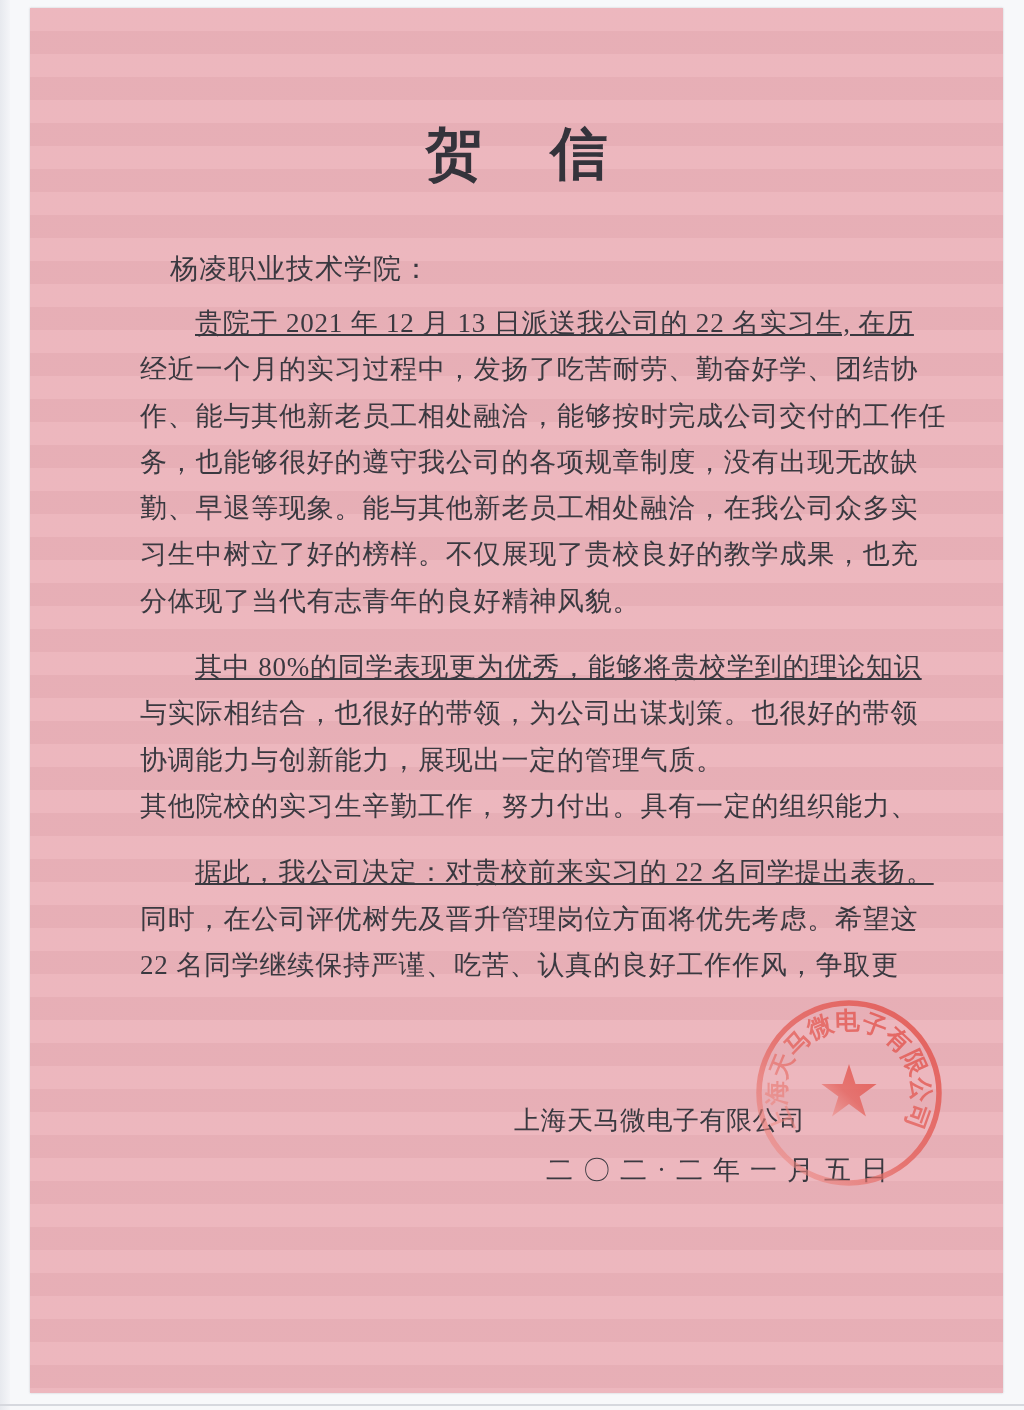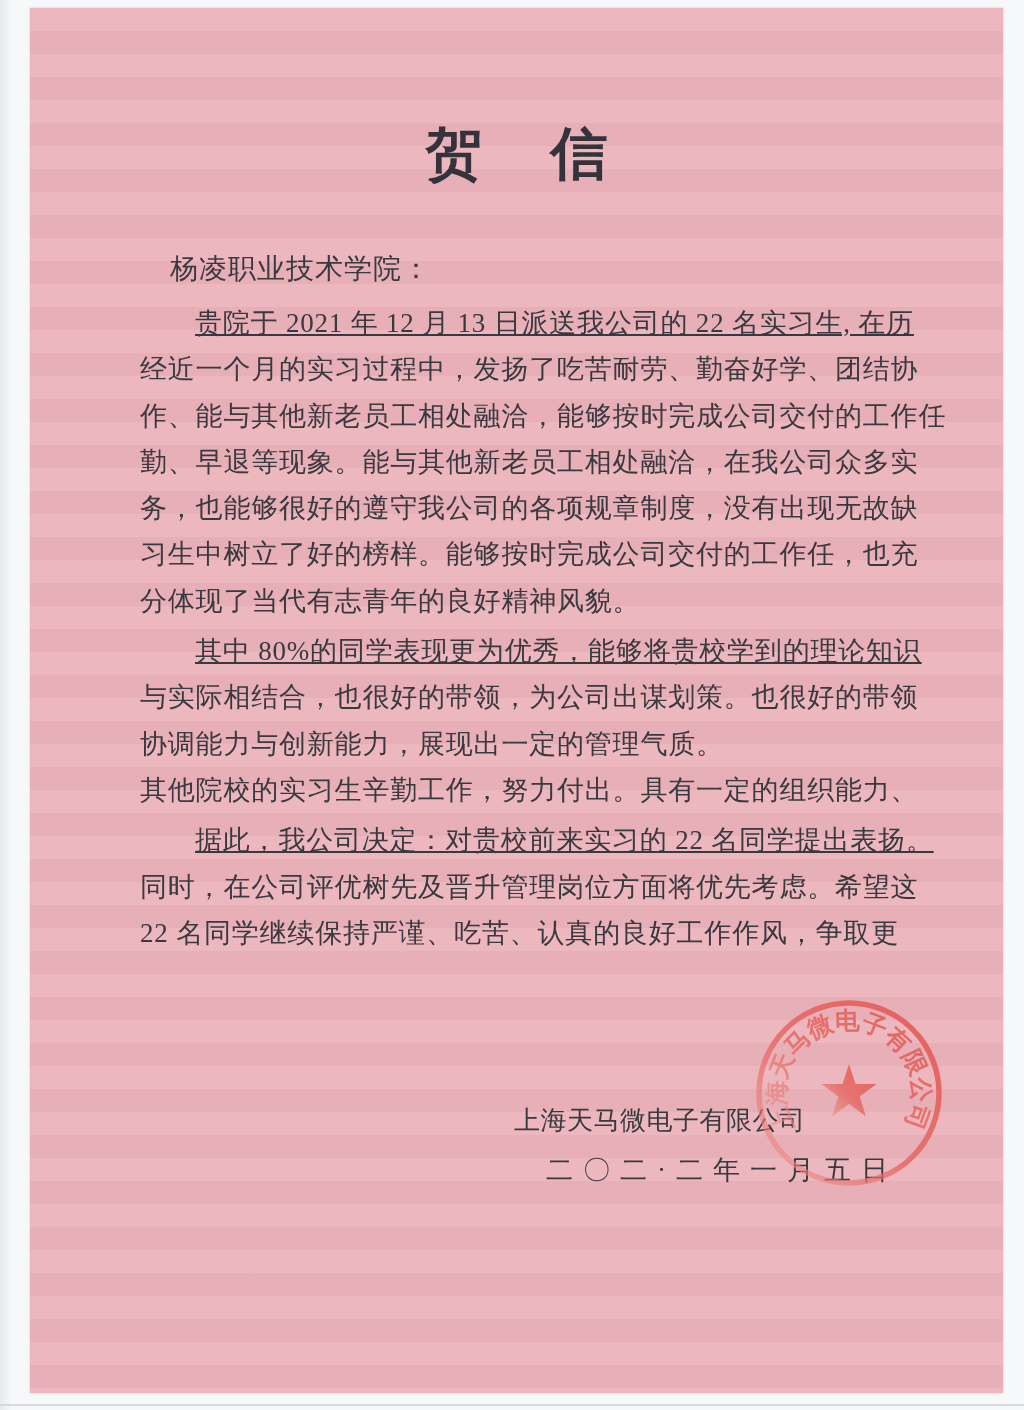--- a/index.html
+++ b/index.html
@@ -38,21 +38,21 @@
   .salutation {
     position: absolute; left: 110px; top: 243px;
     font-size: 28px; line-height: 36px; color: #3a3940;
     letter-spacing: 1px;
     margin-left: 30px;
   }
   .letter-body {
     position: absolute; left: 110px; top: 292px; width: 790px;
     font-size: 27px; color: #3a3940;
   }
-  .para + .para { margin-top: 4px; }
+  .para + .para { margin-top: 20px; }
   .line {
     height: 46.3px; line-height: 46.3px;
     white-space: nowrap; letter-spacing: 0.8px;
   }
   .line.first { padding-left: 55px; text-decoration: underline; }
   .company-line {
     position: absolute; left: 484px; top: 1096px;
     font-size: 26px; line-height: 34px; color: #3a3940;
     letter-spacing: 0.5px;
   }
@@ -79,23 +79,23 @@
     <span>信</span>
   </div>
 
   <div class="salutation">杨凌职业技术学院：</div>
 
   <div class="letter-body">
       <div class="para">
         <div class="line first">贵院于 2021 年 12 月 13 日派送我公司的 22 名实习生, 在历</div>
         <div class="line">经近一个月的实习过程中，发扬了吃苦耐劳、勤奋好学、团结协</div>
         <div class="line">作、能与其他新老员工相处融洽，能够按时完成公司交付的工作任</div>
+        <div class="line">务，也能够很好的遵守我公司的各项规章制度，没有出现无故缺</div>
         <div class="line">勤、早退等现象。能与其他新老员工相处融洽，在我公司众多实</div>
-        <div class="line">务，也能够很好的遵守我公司的各项规章制度，没有出现无故缺</div>
-        <div class="line">习生中树立了好的榜样。能够按时完成公司交付的工作任，也充</div>
+        <div class="line">习生中树立了好的榜样。不仅展现了贵校良好的教学成果，也充</div>
         <div class="line">分体现了当代有志青年的良好精神风貌。</div>
       </div>
       <div class="para">
         <div class="line first">其中 80%的同学表现更为优秀，能够将贵校学到的理论知识</div>
         <div class="line">与实际相结合，也很好的带领，为公司出谋划策。也很好的带领</div>
         <div class="line">协调能力与创新能力，展现出一定的管理气质。</div>
         <div class="line">其他院校的实习生辛勤工作，努力付出。具有一定的组织能力、</div>
       </div>
       <div class="para">
         <div class="line first">据此，我公司决定：对贵校前来实习的 22 名同学提出表扬。</div>

